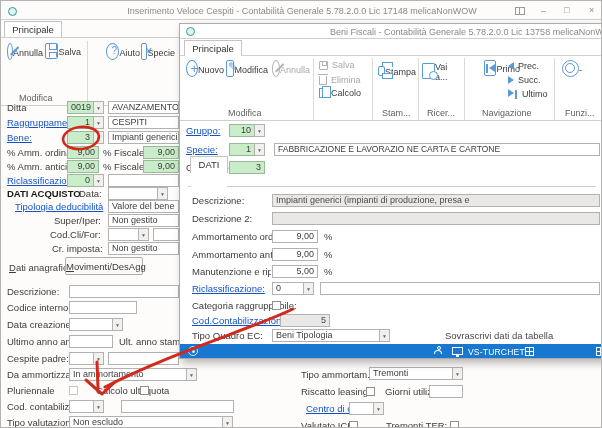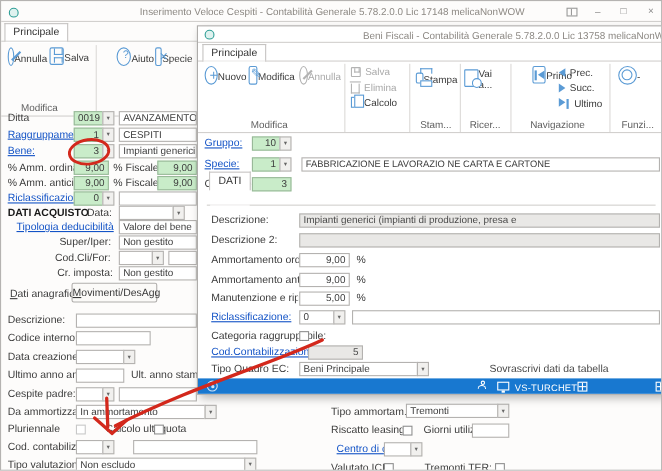--- a/index.html
+++ b/index.html
@@ -342,21 +342,21 @@
     <span class="dd" style="left:123px;top:258px;"></span>
     <div class="fld" style="left:140px;top:258px;width:280px;"></div>
 
     <span class="lbl" style="left:12px;top:276px;">Categoria raggruppabile:</span>
     <span class="cb" style="left:92px;top:277px;"></span>
 
     <span class="lbl lnk" style="left:12px;top:286px;margin-top:5px;">Cod.Contabilizzazione:</span>
     <div class="fld ro tar" style="left:100px;top:290px;width:50px;">5</div>
 
     <span class="lbl" style="left:12px;top:306px;">Tipo Quadro EC:</span>
-    <div class="fld" style="left:92px;top:305px;width:108px;">Beni Principale</div>
+    <div class="fld" style="left:92px;top:305px;width:108px;">Beni Tipologia</div>
     <span class="dd" style="left:199px;top:305px;"></span>
     <span class="lbl" style="left:265px;top:306px;color:#4a4a4a;">Sovrascrivi dati da tabella</span>
 
     <div class="sbar" style="left:0;bottom:0;width:423px;height:14px;">
       <span class="sb-circ" style="left:8px;top:2px;"></span>
       <span class="sb-person" style="left:254px;top:6px;"></span>
       <span class="sb-mon" style="left:272px;top:3px;"></span>
       <span class="sb-txt" style="left:288px;top:3px;">VS-TURCHET</span>
       <span class="sb-grid" style="left:345px;top:3px;"></span>
       <span class="sb-grid" style="left:416px;top:3px;"></span>

